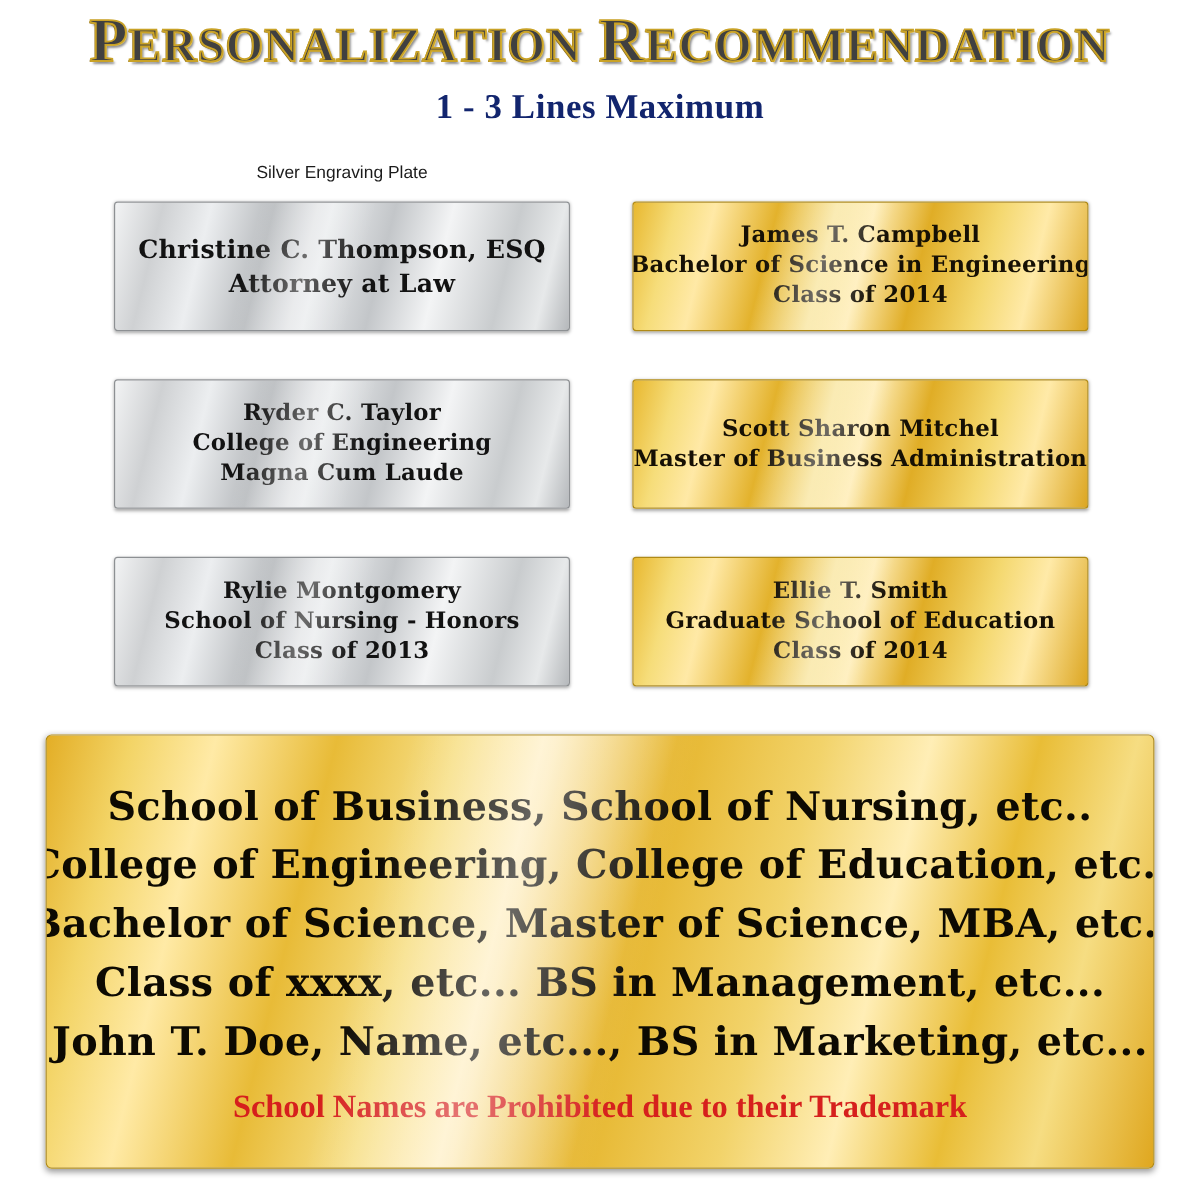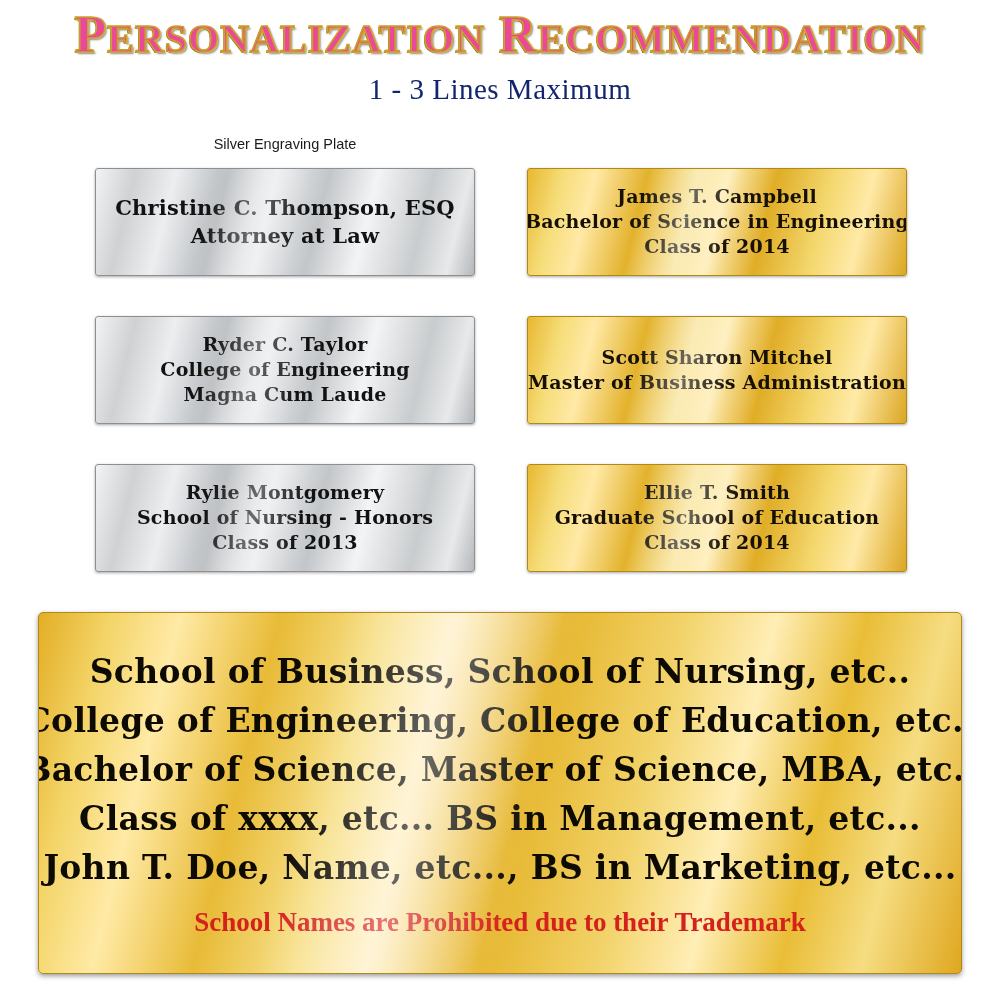--- a/index.html
+++ b/index.html
@@ -18,35 +18,35 @@
   
   .title {
     text-align: center;
     font-family: "Liberation Serif", serif;
     font-weight: bold;
     font-size: 52px;
     letter-spacing: 1px;
     margin-top: 8px;
     line-height: 1.05;
     
-    color: #ec4899;
+    color: #404040;
     -webkit-text-stroke: 1.5px #c9a227;
     text-shadow:
        1px 1px 0 #e8c95a,
       -1px 1px 0 #8a6a12,
        2px 2px 2px rgba(0,0,0,0.45);
   }
   .title .small {
     font-size: 40px;
   }
 
   .subtitle {
     text-align: center;
     font-family: "Liberation Serif", serif;
-    font-weight: normal;
+    font-weight: bold;
     font-size: 29px;
     color: #12256e;
     margin-top: 10px;
     letter-spacing: 0.5px;
   }
 
   
   .captions {
     position: relative;
     height: 26px;

